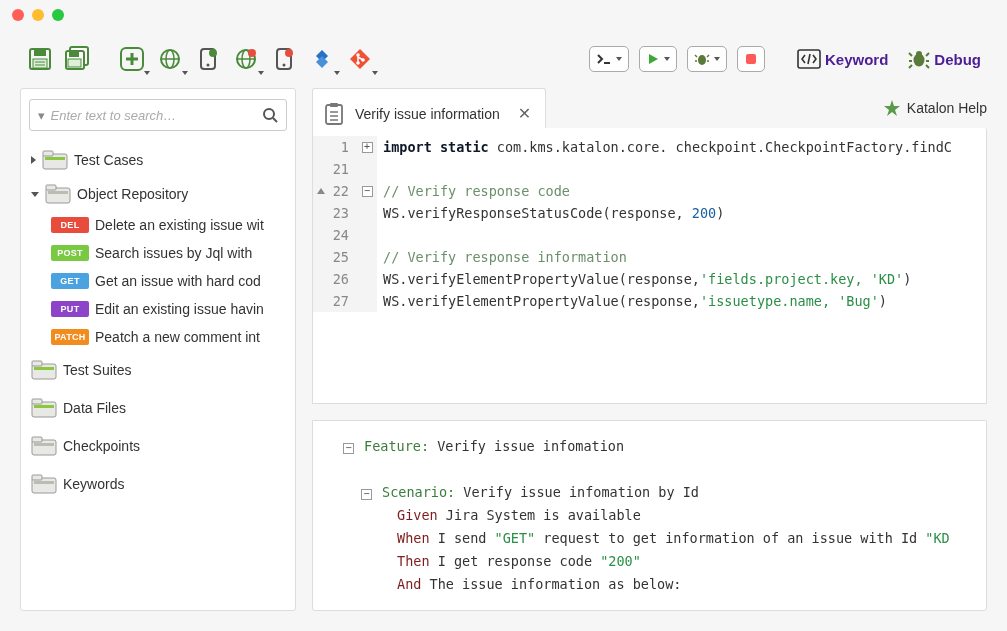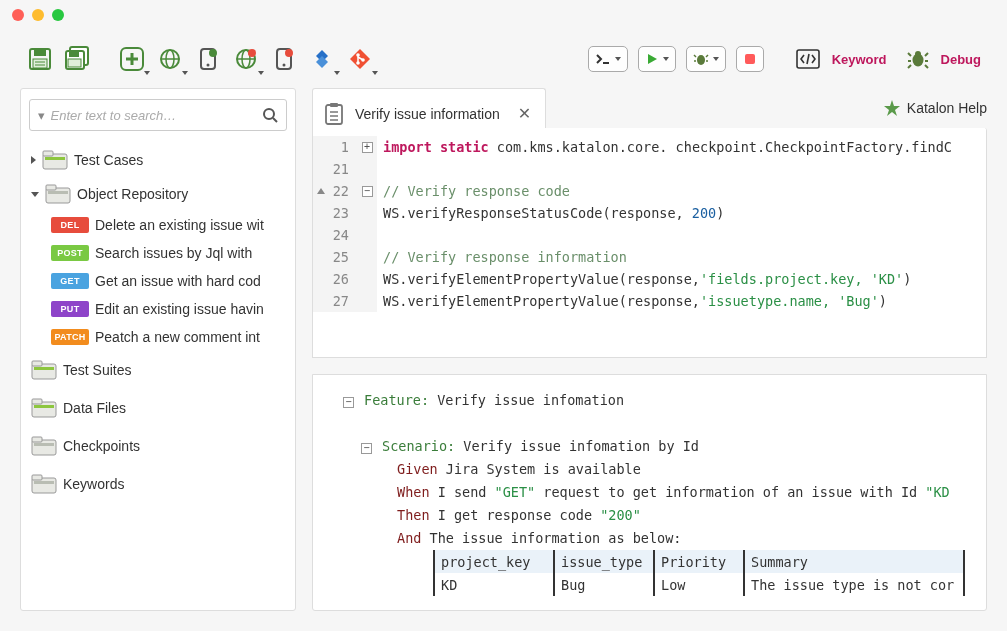--- a/index.html
+++ b/index.html
@@ -42,22 +42,22 @@
     border-top: 4px solid #555;
     position: absolute; bottom: -2px; right: -4px;
   }
   .toolbar-spacer { flex: 1; }
   .pill {
     height: 26px; border: 1px solid #aaa; border-radius: 5px;
     display:flex; align-items:center; justify-content:center;
     padding: 0 6px; background: #fefefe;
   }
   .label-btn {
-    display: flex; align-items: center; gap: 12px;
-    font-size: 13px; font-weight: 600; color: #be185d;
+    display: flex; align-items: center; gap: 4px;
+    font-size: 15px; font-weight: 600; color: #4c1d95;
   }
   
   .workspace {
     display: flex;
     padding: 0 20px 20px 20px;
     gap: 16px;
     height: calc(631px - 88px);
   }
   .sidebar {
     width: 276px;
@@ -143,21 +143,21 @@
     width: 44px; text-align:right; color:#888;
     padding-right: 4px;
     user-select:none;
     background: #f4f4f4;
   }
   .gutter .ln { height: 22px; line-height:22px; padding-right:4px; position:relative;}
   .fold-col { width: 20px; background:#f4f4f4; }
   .fold-col .ln { height:22px; display:flex; align-items:center; justify-content:center; color:#666;}
   .code-lines { flex:1; padding-left: 6px; }
   .code-lines .ln { height:22px; line-height:22px; white-space: pre; }
-  .kw { color: #be185d; font-weight:700; }
+  .kw { color: #0f172a; font-weight:700; }
   .cm { color: #6a8f6a; }
   .str { color: #2a8f45; }
   .num { color: #1a5fa0; }
   .pane-gap { height: 16px; background:#f6f6f6; }
   .bdd-pane {
     font-family: "SF Mono", "Menlo", Consolas, monospace;
     font-size: 13.5px;
     background:#fff;
     padding: 14px 0 14px 30px;
     border:1px solid #ddd;
@@ -481,33 +481,15 @@
     <div class="pane-gap"></div>
 
     <div class="bdd-pane" id="bdd-pane">
         <div class="ln"><span class="fold-box" style="margin-right:10px">−</span><span class="bdd-kw">Feature:</span> Verify issue infomation</div>
         <div class="ln"></div>
         <div class="ln" style="padding-left:18px"><span class="fold-box" style="margin-right:10px">−</span><span class="bdd-kw">Scenario:</span> Verify issue infomation by Id</div>
         <div class="ln" style="padding-left:54px"><span class="bdd-step">Given</span> Jira System is available</div>
         <div class="ln" style="padding-left:54px"><span class="bdd-step">When</span><span class=""> I send </span><span class="bdd-str">"GET"</span><span class=""> request to get information of an issue with Id </span><span class="bdd-str">"KD</span></div>
         <div class="ln" style="padding-left:54px"><span class="bdd-step">Then</span><span class=""> I get response code </span><span class="bdd-str">"200"</span></div>
         <div class="ln" style="padding-left:54px"><span class="bdd-step">And</span> The issue information as below:</div>
-        <div style="padding-left:90px">
-          <table class="bdd-table">
-            <tbody>
-              <tr class="hdr">
-                <td style="min-width:120px">project_key</td>
-                <td style="min-width:100px">issue_type</td>
-                <td style="min-width:90px">Priority</td>
-                <td class="last" style="min-width:220px">Summary</td>
-              </tr>
-              <tr>
-                <td>KD</td>
-                <td>Bug</td>
-                <td>Low</td>
-                <td class="last">The issue type is not cor</td>
-              </tr>
-            </tbody>
-          </table>
-        </div>
       </div>
   </div>
 </div>
 
 </body></html>

